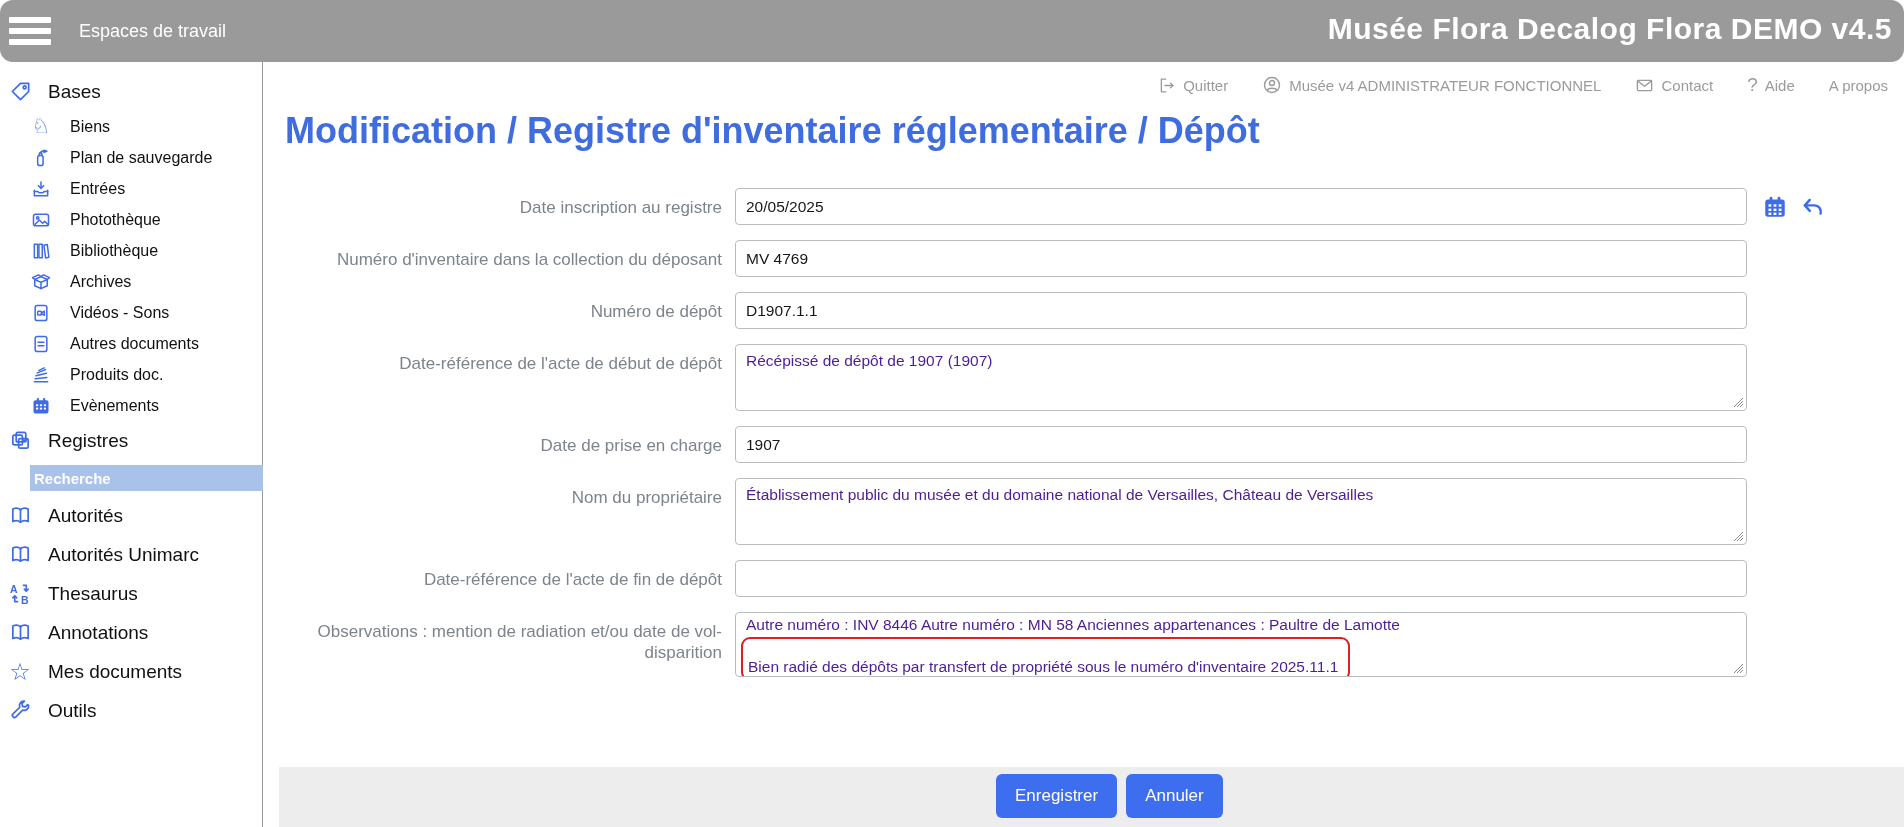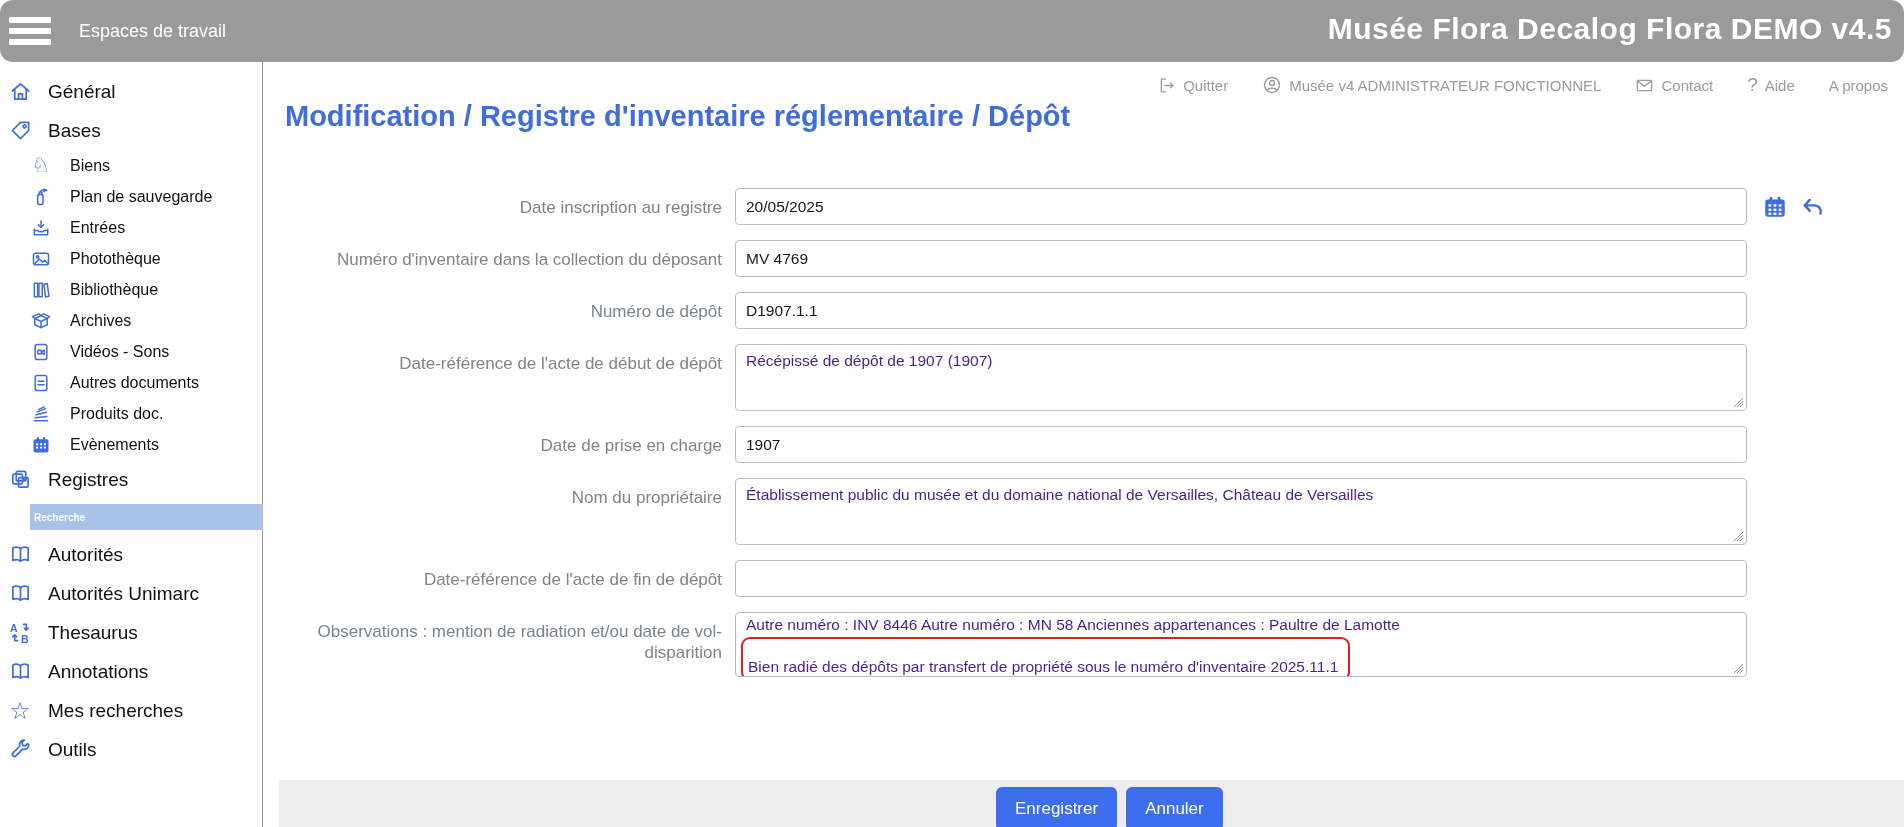--- a/index.html
+++ b/index.html
@@ -22,79 +22,69 @@
   .s-l1 { height:39px; padding-left:8px; }
   .s-l1 .s-label { font-size:19px; color:#111; margin-left:16px; }
   .s-l2 { height:31px; padding-left:30px; }
   .s-l2 .s-label { font-size:16px; color:#111; margin-left:18px; }
   .s-ic { width:24px; height:24px; display:flex; align-items:center; justify-content:center; flex:0 0 24px; }
   .s-l2 .s-ic { width:22px; height:22px; flex:0 0 22px; }
   .icn { fill:none; stroke:#3e6ce6; stroke-width:1.8; stroke-linecap:round; stroke-linejoin:round; }
   .glyph { color:#3e6ce6; font-family:"DejaVu Sans", sans-serif; font-size:21px; line-height:1; }
   .s-selected { height:26px; margin:5px 0 5px 30px; width:233px; background:#a9c2ea;
                 display:flex; align-items:center; padding-left:4px; cursor:pointer; }
-  .s-selected .s-label { color:#fff; font-weight:bold; font-size:10px; }
+  .s-selected .s-label { color:#fff; font-weight:bold; font-size:15px; }
 
   
   .main { position:absolute; left:264px; top:62px; right:0; bottom:0; background:#fff; }
   .utility { position:absolute; top:12px; right:16px; display:flex; align-items:center; gap:34px;
              color:#9b9b9b; font-size:15px; white-space:nowrap; }
   .u-item { display:flex; align-items:center; gap:7px; cursor:pointer; }
   .u-ic { stroke:#9b9b9b; fill:none; stroke-width:1.7; stroke-linecap:round; stroke-linejoin:round; }
   .qmark { font-size:19px; color:#9b9b9b; }
-  .page-title { position:absolute; left:21px; top:38px; font-size:29px; font-weight:bold; color:#3f6de0; }
+  .page-title { position:absolute; left:21px; top:48px; font-size:36px; font-weight:bold; color:#3f6de0; }
 
   .form { position:absolute; left:0; top:126px; width:100%; }
   .frow { display:flex; margin-bottom:15px; }
   .lbl { width:446px; text-align:right; padding-top:9px; color:#7d848c; font-size:17px; line-height:21px;margin-left:12px; }
   .fld-wrap { margin-left:13px; width:1012px; position:relative; }
   .fld { width:1012px; height:37px; border:1px solid #b9bdc1; border-radius:4px; padding:6px 10px;
          font-size:15.5px; color:#15181b; font-family:"Liberation Sans", sans-serif; outline:none; }
   .ta { height:67px; border:1px solid #b9bdc1; border-radius:4px; padding:5px 10px 0 10px;
         font-size:15.5px; color:#4c1d95; position:relative; overflow:hidden; background:#fff; }
   .ta-line { line-height:21px; white-space:nowrap; }
   .grip { position:absolute; right:2px; bottom:2px; }
   .grip line { stroke:#8a8a8a; stroke-width:1; }
   .row-icons { display:flex; gap:12px; margin-left:15px; padding-top:6px; }
   .row-icons > span { cursor:pointer; }
   .obs-clip { margin-top:-4px; }
   .redbox { display:inline-block; border:2px solid #e01f1f; border-radius:9px;
             padding:17px 10px 2px 5px; margin-left:-5px; margin-top:2px; line-height:21px; }
 
   
-  .footer { position:absolute; left:15px; right:0; bottom:0; height:47px; background:#ededed;padding-left:36px; }
+  .footer { position:absolute; left:15px; right:0; bottom:0; height:60px; background:#ededed;padding-left:36px; }
   .btns { position:absolute; left:717px; top:7px; display:flex; gap:9px; }
   .btn { height:44px; padding:0 19px; background:#3d6ef0; color:#fff; border:none; border-radius:6px;
          font-size:17px; font-family:"Liberation Sans", sans-serif; cursor:pointer; }
 </style>
 </head>
 <body>
 
 <div class="topbar">
   <div class="hamburger">
     <span></span>
       <span></span>
       <span></span>
   </div>
   <div class="workspace">Espaces de travail</div>
   <div class="apptitle">Musée Flora Decalog Flora DEMO v4.5</div>
 </div>
 
 <div class="sidebar">
 
-  <div class="s-row s-l1">
-    <span class="s-ic">
-      <svg class="icn" viewBox="0 0 24 24" width="23" height="23">
-          <path d="M3.5 11.5 L12 4 L20.5 11.5"></path>
-          <path d="M6 10 V20 H18 V10"></path>
-          <path d="M10 20 V14.5 H14 V20"></path>
-        </svg>
-    </span>
-    <span class="s-label">Général</span>
-  </div>
 
   <div class="s-row s-l1">
     <span class="s-ic">
       <svg class="icn" viewBox="0 0 24 24" width="23" height="23">
           <path d="M3.5 12 L12 3.5 H20.5 V12 L12 20.5 Z"></path>
           <circle cx="16.3" cy="7.7" r="1.5"></circle>
         </svg>
     </span>
     <span class="s-label">Bases</span>
   </div>
@@ -275,21 +265,21 @@
       <svg class="icn" viewBox="0 0 24 24" width="23" height="23">
           <path d="M12 6 C10 4.3 6.3 4.2 4 5.2 V18.2 C6.3 17.2 10 17.3 12 19 C14 17.3 17.7 17.2 20 18.2 V5.2 C17.7 4.2 14 4.3 12 6 Z"></path>
           <path d="M12 6 V19"></path>
         </svg>
     </span>
     <span class="s-label">Annotations</span>
   </div>
 
   <div class="s-row s-l1">
     <span class="s-ic glyph" style="font-size:24px">☆</span>
-    <span class="s-label">Mes recherches</span>
+    <span class="s-label">Mes documents</span>
   </div>
 
   <div class="s-row s-l1">
     <span class="s-ic">
       <svg class="icn" viewBox="0 0 24 24" width="23" height="23">
           <path d="M20.5 6.8 A4.6 4.6 0 0 1 14.2 11.6 L7.2 18.6 A2.1 2.1 0 0 1 4.2 15.6 L11.2 8.6 A4.6 4.6 0 0 1 16 2.3 L13.6 4.7 L14.1 7.7 L17.1 8.2 L19.5 5.8 Z"></path>
         </svg>
     </span>
     <span class="s-label">Outils</span>
   </div>

